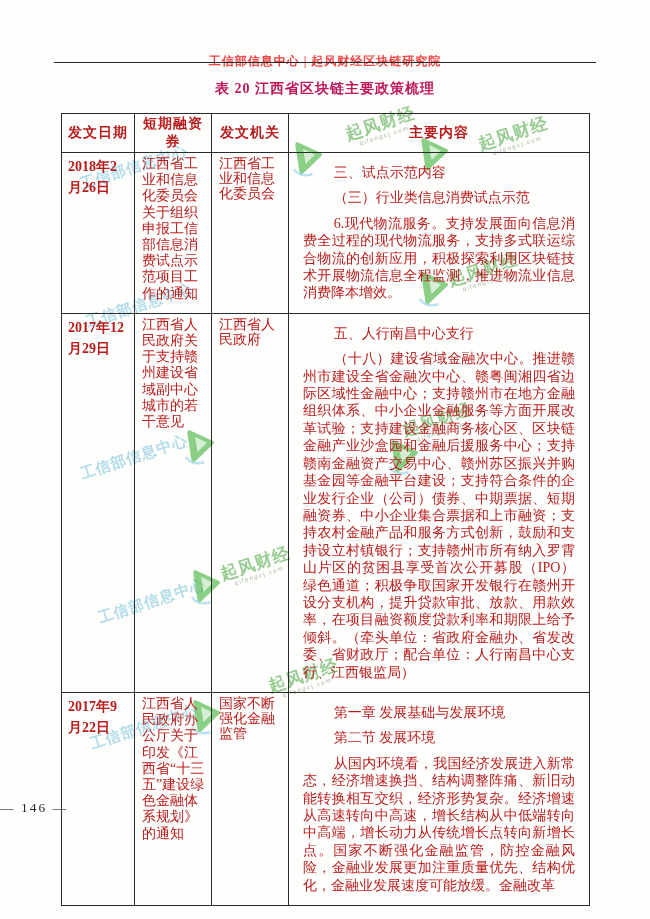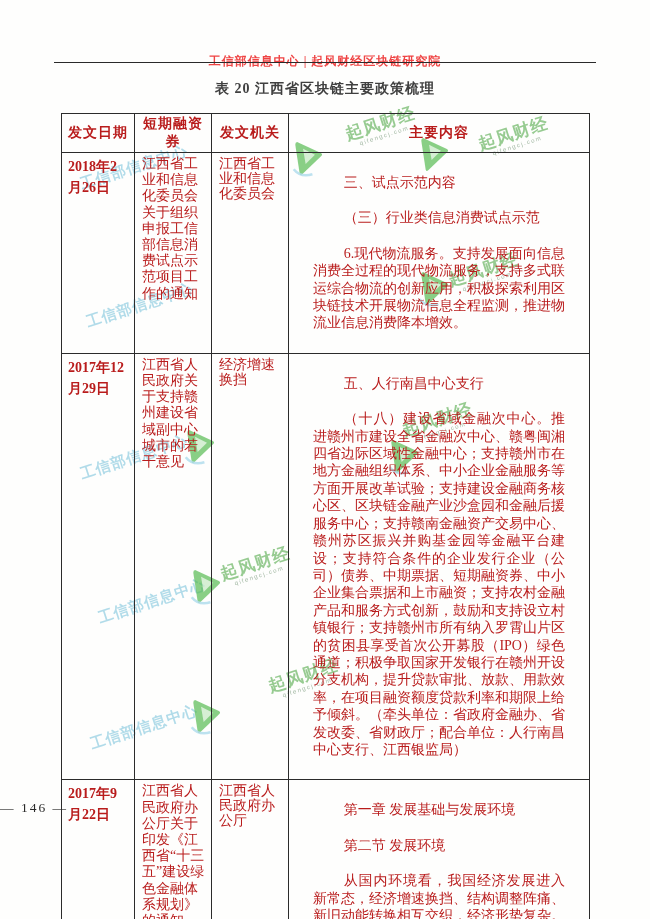--- a/index.html
+++ b/index.html
@@ -25,21 +25,21 @@
   .wm-logo { position:absolute; width:34px; height:38px; opacity:.85; }
   
   .content-layer { position:relative; z-index:1; }
   .doc-header {
     position:absolute; top:41px; left:0; width:650px; text-align:center;
     font-size:12px; font-weight:bold; color:#ef4444; letter-spacing:1px;margin-top:12px;
   }
   .rule { position:absolute; top:62px; left:54px; width:542px; border-top:1.6px solid #2a2a2a; }
   .doc-title {
     position:absolute; top:80px; left:0; width:650px; text-align:center;
-    font-size:14px; font-weight:bold; color:#404040; letter-spacing:1px;
+    font-size:14px; font-weight:bold; color:#be185d; letter-spacing:1px;
   }
   .page-number {
     position:absolute; top:800px; left:0; width:582px; 
     font-size:13.5px; color:#2a2a2a; letter-spacing:2px;
   }
   
   table.policy {
     position:absolute; top:113px; left:61px; width:528px;
     border-collapse:collapse; table-layout:fixed; background:transparent;
   }
@@ -48,21 +48,21 @@
     font-size:14px; color:#b91c1c; background:transparent;
   }
   table.policy th {
     height:19px; text-align:center; vertical-align:middle;
     font-weight:bold; padding:1px 2px; letter-spacing:1px;
   }
   td.c-date   { padding:3px 4px 3px 6px; line-height:21px;font-weight:bold; }
   td.c-name   { padding:3px 4px 3px 7px; line-height:16.2px;margin-left:48px; }
   td.c-issuer { padding:3px 4px 3px 7px; line-height:15px;font-family:Liberation Serif, serif; }
   td.c-body   { padding:3px 6px 3px 6px; }
-  td.c-body p { margin:18px; text-indent:2.2em; text-align:justify; line-height:17.4px; }
+  td.c-body p { margin:8px; text-indent:2.2em; text-align:justify; line-height:17.4px; }
 </style>
 </head>
 <body>
 
 <div class="page">
 
   <div class="wm-layer">
 
     <div class="wm-blue" style="left:78px; top:158px;">工信部信息中心</div>
     <div class="wm-blue" style="left:84px; top:296px;">工信部信息中心</div>
@@ -159,30 +159,30 @@
           <td class="c-issuer">江西省工业和信息化委员会</td>
           <td class="c-body">
             <p>三、试点示范内容</p>
             <p>（三）行业类信息消费试点示范</p>
             <p>6.现代物流服务。支持发展面向信息消费全过程的现代物流服务，支持多式联运综合物流的创新应用，积极探索利用区块链技术开展物流信息全程监测，推进物流业信息消费降本增效。</p>
           </td>
         </tr>
         <tr style="height:260px;">
           <td class="c-date">2017年12月29日</td>
           <td class="c-name">江西省人民政府关于支持赣州建设省域副中心城市的若干意见</td>
-          <td class="c-issuer">经济增速换挡</td>
+          <td class="c-issuer">江西省人民政府</td>
           <td class="c-body">
             <p>五、人行南昌中心支行</p>
             <p>（十八）建设省域金融次中心。推进赣州市建设全省金融次中心、赣粤闽湘四省边际区域性金融中心；支持赣州市在地方金融组织体系、中小企业金融服务等方面开展改革试验；支持建设金融商务核心区、区块链金融产业沙盒园和金融后援服务中心；支持赣南金融资产交易中心、赣州苏区振兴并购基金园等金融平台建设；支持符合条件的企业发行企业（公司）债券、中期票据、短期融资券、中小企业集合票据和上市融资；支持农村金融产品和服务方式创新，鼓励和支持设立村镇银行；支持赣州市所有纳入罗霄山片区的贫困县享受首次公开募股（IPO）绿色通道；积极争取国家开发银行在赣州开设分支机构，提升贷款审批、放款、用款效率，在项目融资额度贷款利率和期限上给予倾斜。（牵头单位：省政府金融办、省发改委、省财政厅；配合单位：人行南昌中心支行、江西银监局）</p>
           </td>
         </tr>
         <tr style="height:170px;">
           <td class="c-date">2017年9月22日</td>
           <td class="c-name">江西省人民政府办公厅关于印发《江西省“十三五”建设绿色金融体系规划》的通知</td>
-          <td class="c-issuer">江西省人民政府办公厅</td>
+          <td class="c-issuer">国家不断强化金融监管</td>
           <td class="c-body">
             <p>第一章 发展基础与发展环境</p>
             <p>第二节 发展环境</p>
             <p>从国内环境看，我国经济发展进入新常态，经济增速换挡、结构调整阵痛、新旧动能转换相互交织，经济形势复杂。经济增速从高速转向中高速，增长结构从中低端转向中高端，增长动力从传统增长点转向新增长点。国家不断强化金融监管，防控金融风险，金融业发展更加注重质量优先、结构优化，金融业发展速度可能放缓。金融改革</p>
           </td>
         </tr>
       </tbody>
     </table>
 
     <div class="page-number">— 146 —</div>

